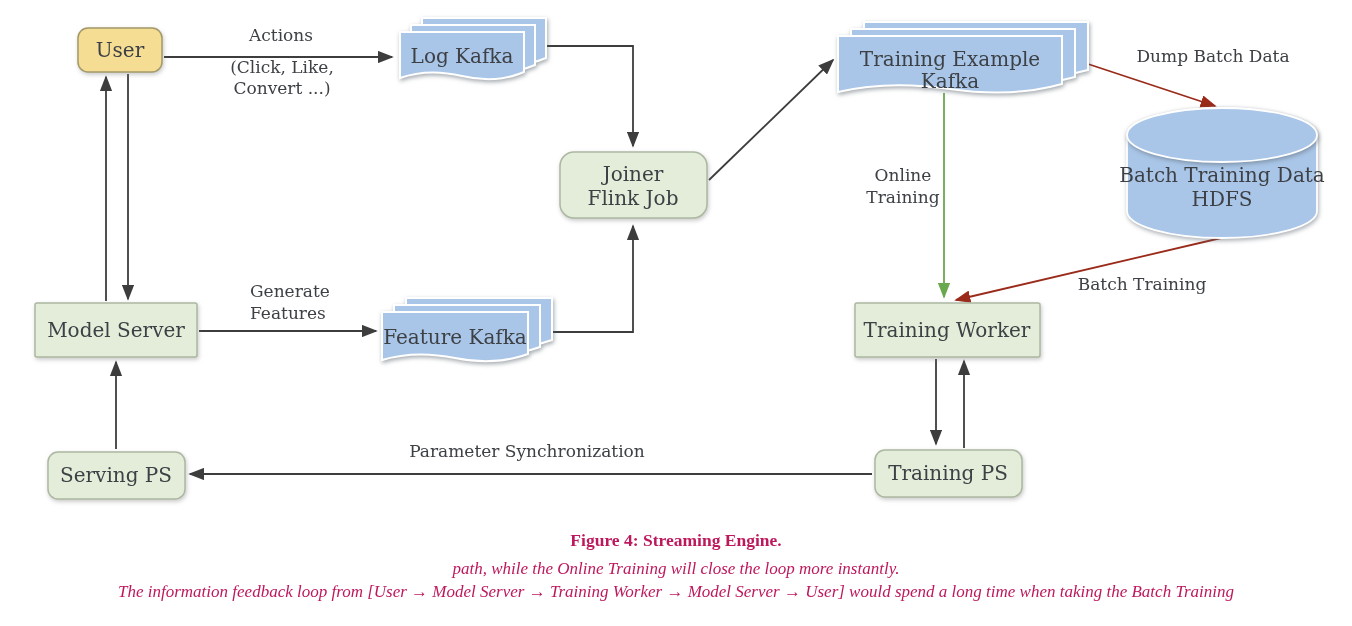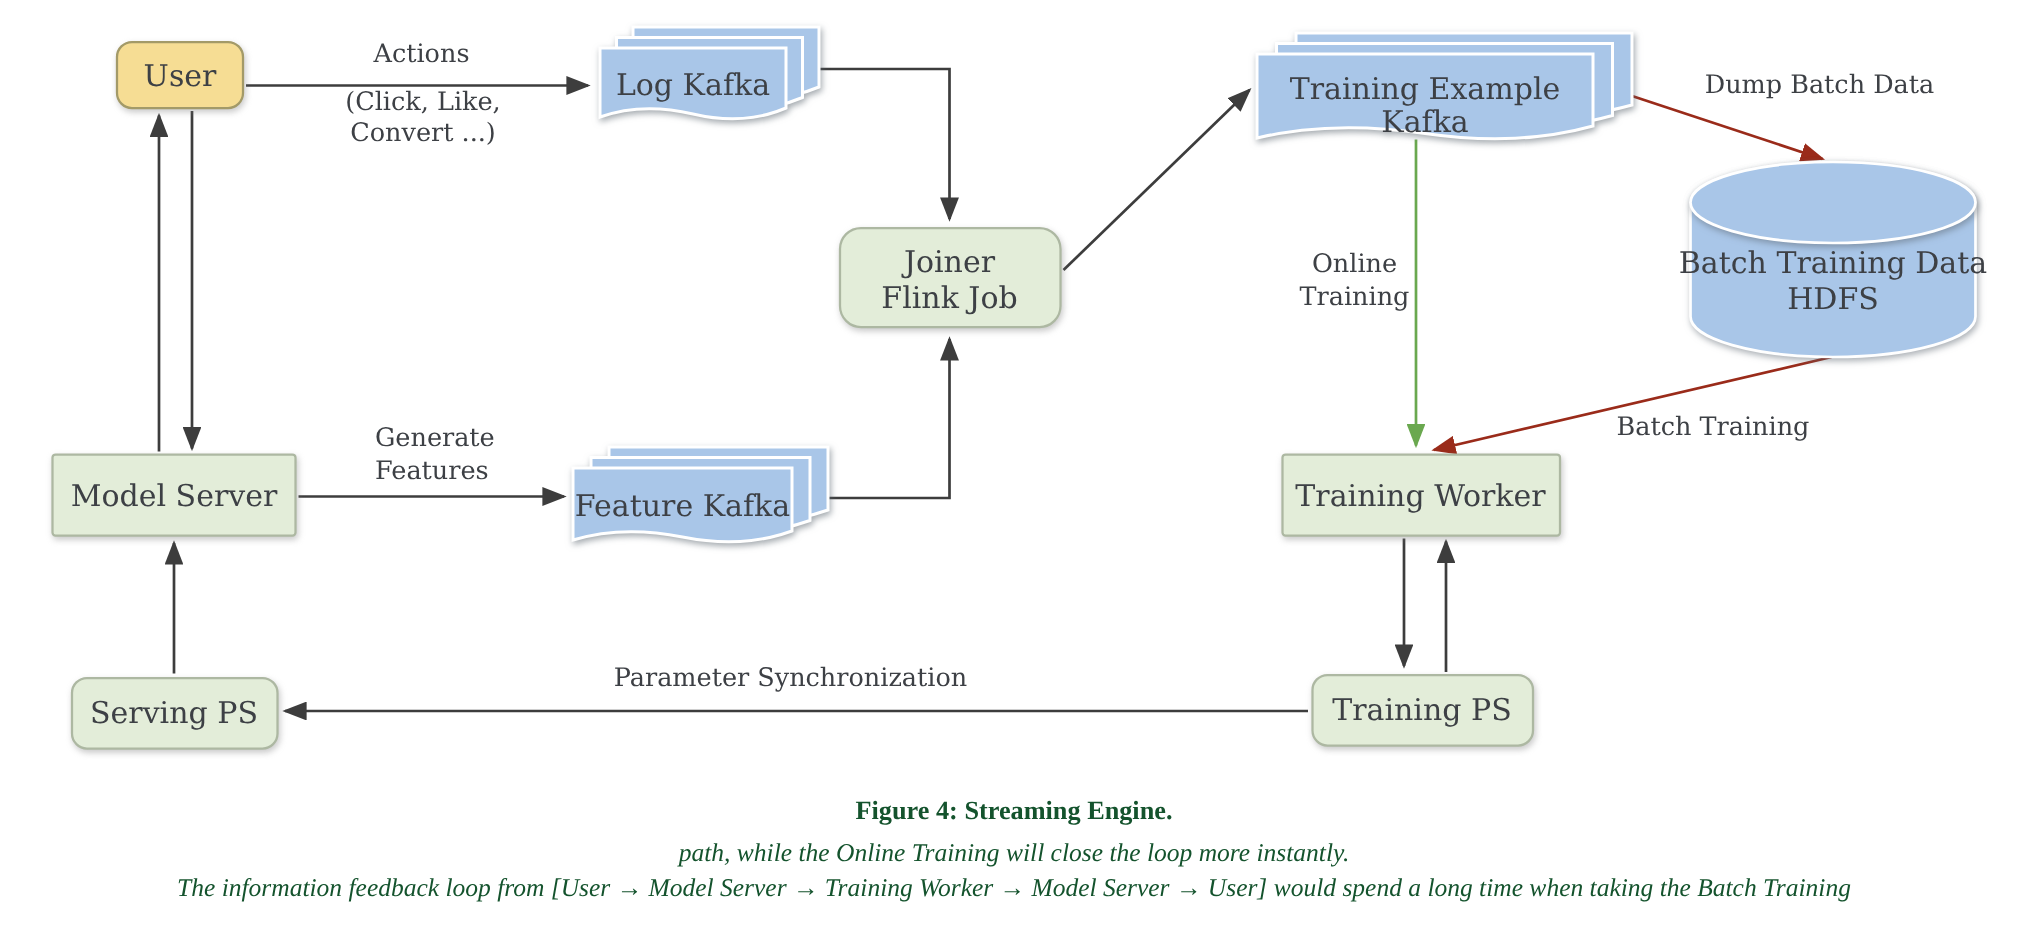--- a/index.html
+++ b/index.html
@@ -13,21 +13,21 @@
 
   .edge { stroke-width:1.8; fill:none; }
   .kafka-group { filter: drop-shadow(1px 2px 2px rgba(90,100,110,0.55)); }
   .kafka-layer { stroke:#ffffff; stroke-width:2; }
   .box { filter: drop-shadow(1px 2px 2px rgba(120,120,120,0.4)); stroke-width:1.5; }
   .green-box { stroke:#adb8a2; }
   .yellow-box { stroke:#a39a68; }
   .cyl { stroke:#ffffff; stroke-width:1.8; filter: drop-shadow(1px 2px 2px rgba(90,100,110,0.5)); }
 
   .caption { position:absolute; left:0; top:530px; width:1352px; text-align:center;
-             font-family:"Liberation Serif", serif; color:#14532d; }
+             font-family:"Liberation Serif", serif; color:#be185d; }
   .caption-title { font-weight:bold; font-size:17.5px; margin-bottom:6px; }
   .caption-body { font-style:italic; font-size:17px; line-height:23px; }
 </style>
 </head>
 <body>
 
 <div id="page">
   <svg id="diagram" width="1352" height="526" viewBox="0 0 1352 526" xmlns="http://www.w3.org/2000/svg">
     <defs>
       <marker id="ah-black" markerWidth="9" markerHeight="7" refX="8" refY="3.5" orient="auto">

